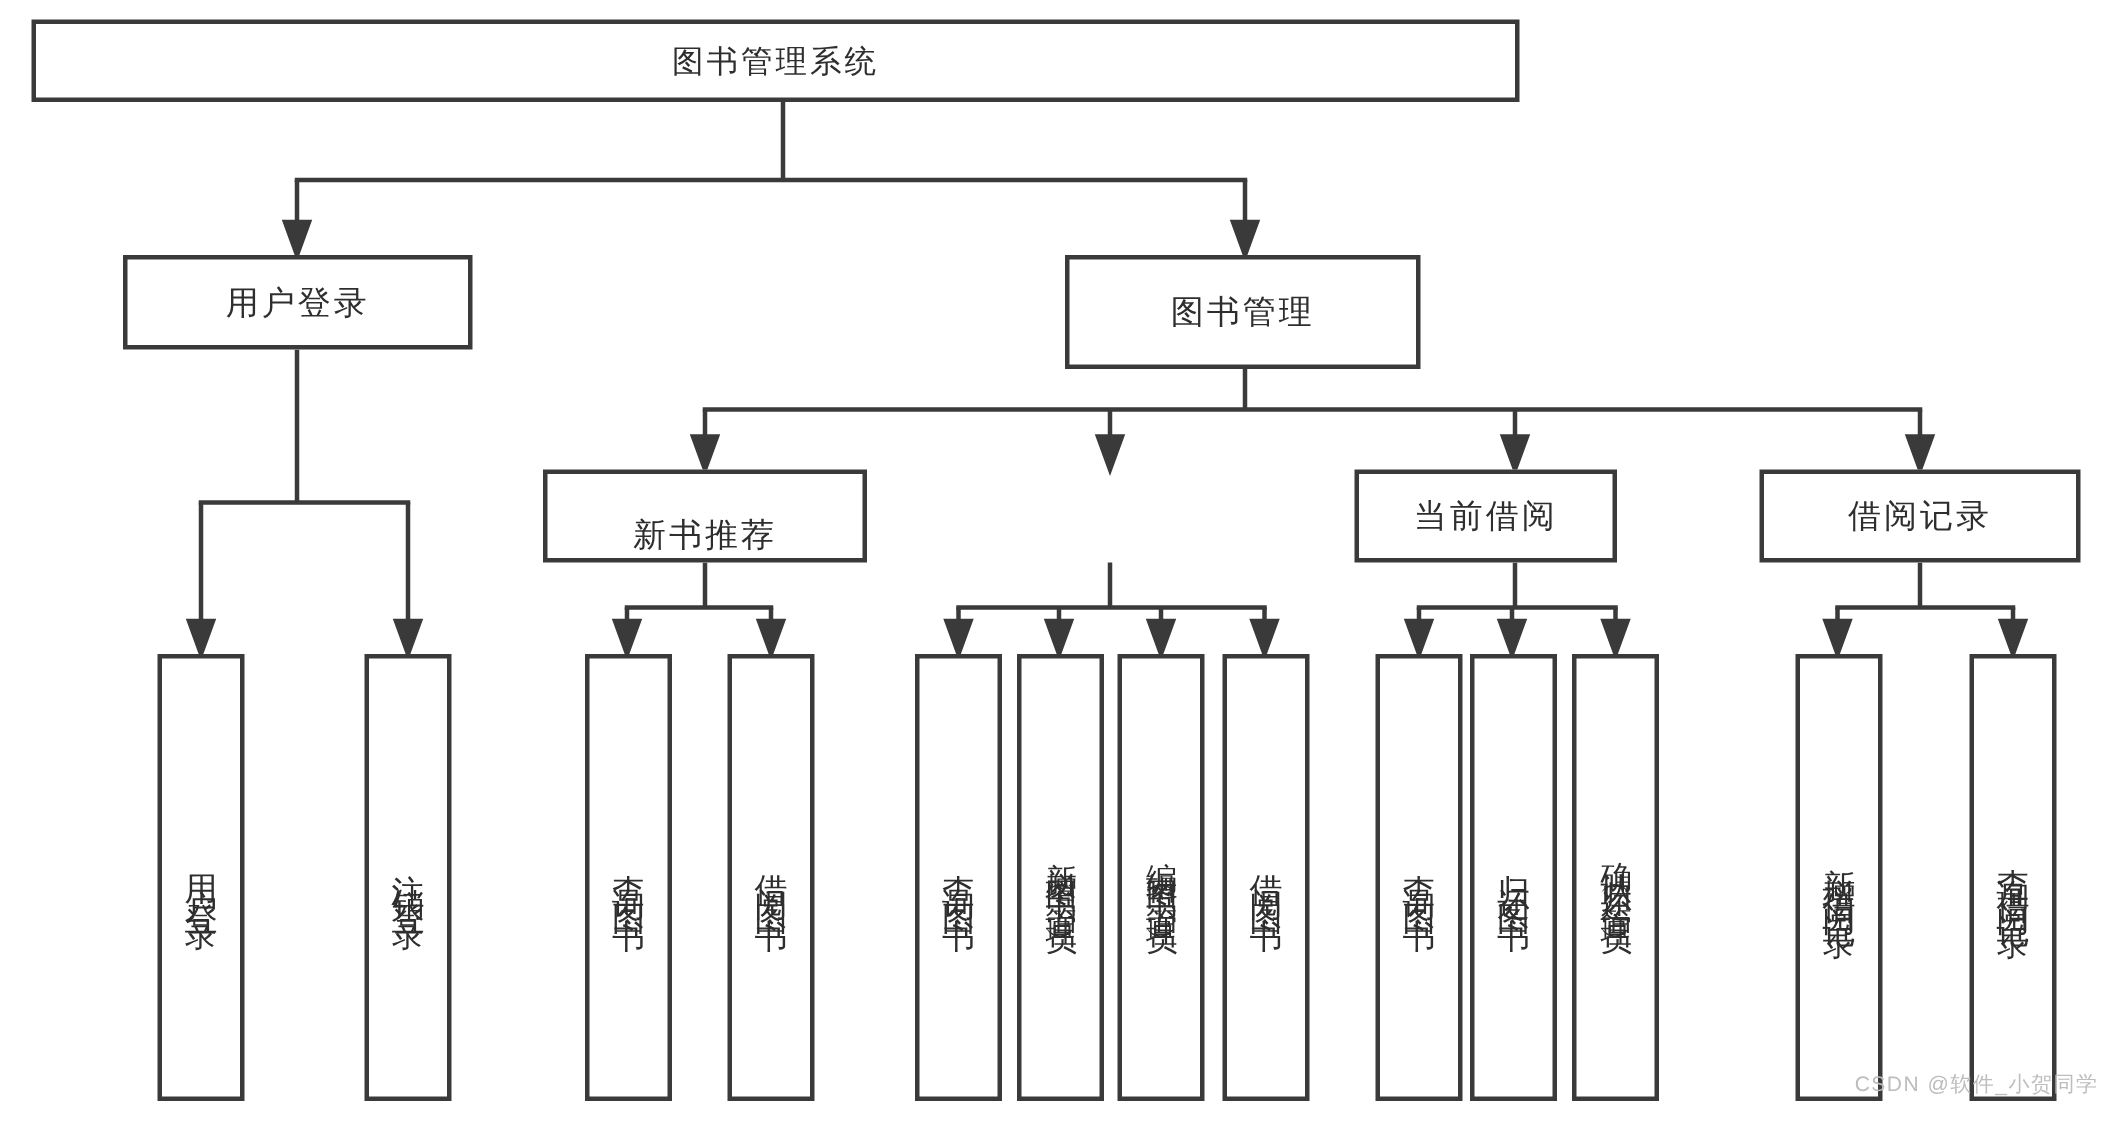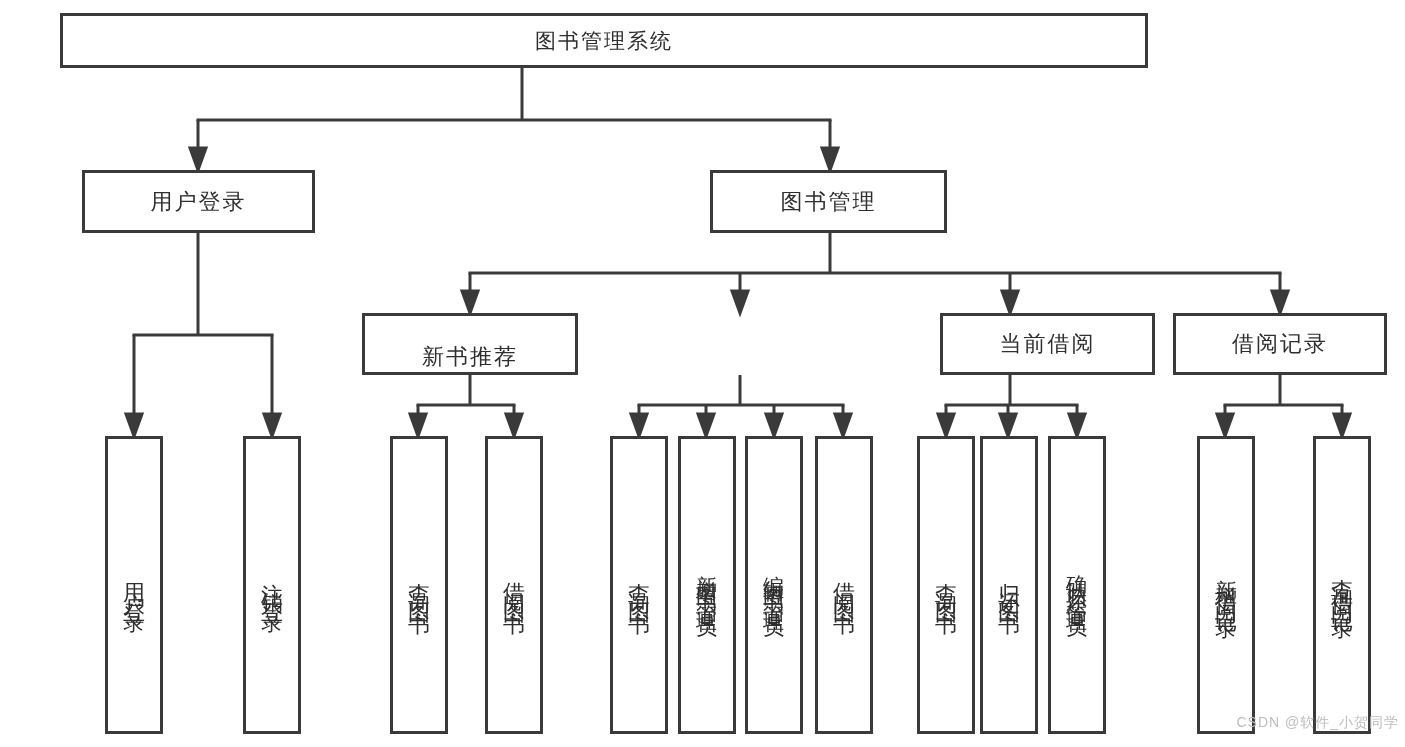--- a/index.html
+++ b/index.html
@@ -20,27 +20,27 @@
     display:flex;
     align-items:center;
     justify-content:center;
   }
   .node .lbl{
     font-size:22px;
     letter-spacing:2px;
     color:#2e2e2e;
     white-space:nowrap;
   }
-  .n-root{left:21px;top:13px;width:1088px;height:55px;margin-left:39px;}
+  .n-root{left:21px;top:13px;width:992px;height:55px;}
   .n-root .lbl{font-size:21px;}
   .n-user{left:82px;top:170px;width:233px;height:63px;}
-  .n-book{left:710px;top:170px;width:237px;height:63px;}
+  .n-book{left:710px;top:170px;width:237px;height:76px;}
   .n-g0{left:362px;top:313px;width:216px;height:62px;align-items:flex-end;}
   .n-g1{left:632px;top:313px;width:216px;height:62px;}
-  .n-g2{left:940px;top:313px;width:215px;height:62px;}
+  .n-g2{left:903px;top:313px;width:175px;height:62px;}
   .n-g3{left:1173px;top:313px;width:214px;height:62px;}
   .leaf{top:436px;height:298px;width:58px;}
   .leaf .lbl{
     writing-mode:vertical-rl;
     text-orientation:mixed;
     font-size:22px;
     letter-spacing:10px;
     line-height:1;
   }
   .leaf.mid .lbl{letter-spacing:8px;}

